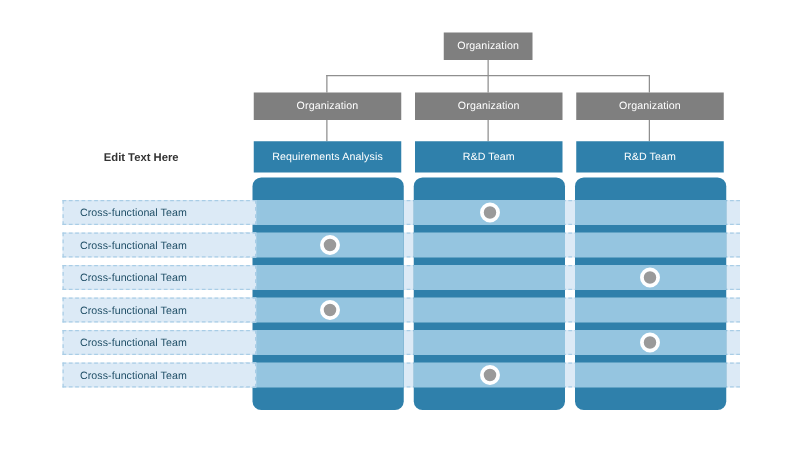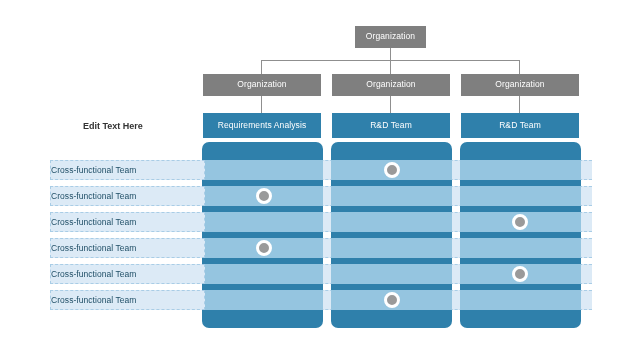--- a/index.html
+++ b/index.html
@@ -62,20 +62,21 @@
   
   .cf-row {
     position: absolute;
     background: #dceaf6;
     border: 1px dashed #a9cde6;
     box-sizing: border-box;
     display: flex;
     align-items: center;
     font-size: 8.5px;
     color: #1f4e66;
+    padding-left: 13px;
     letter-spacing: .05px;
   }
 
   
   .cf-band {
     position: absolute;
     background: #dceaf6;
     border-top: 1px dashed #a9cde6;
     border-bottom: 1px dashed #a9cde6;
     box-sizing: border-box;

